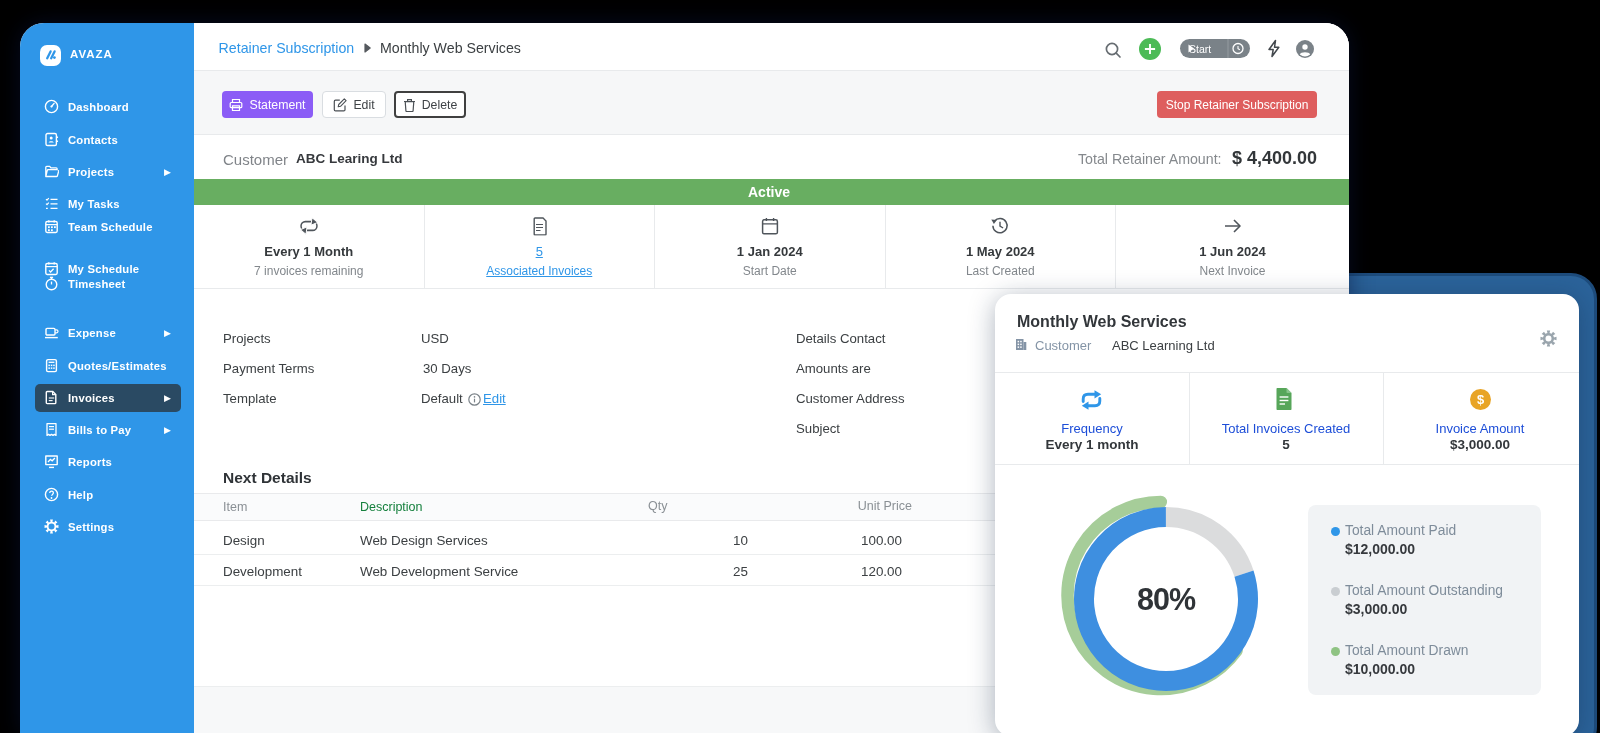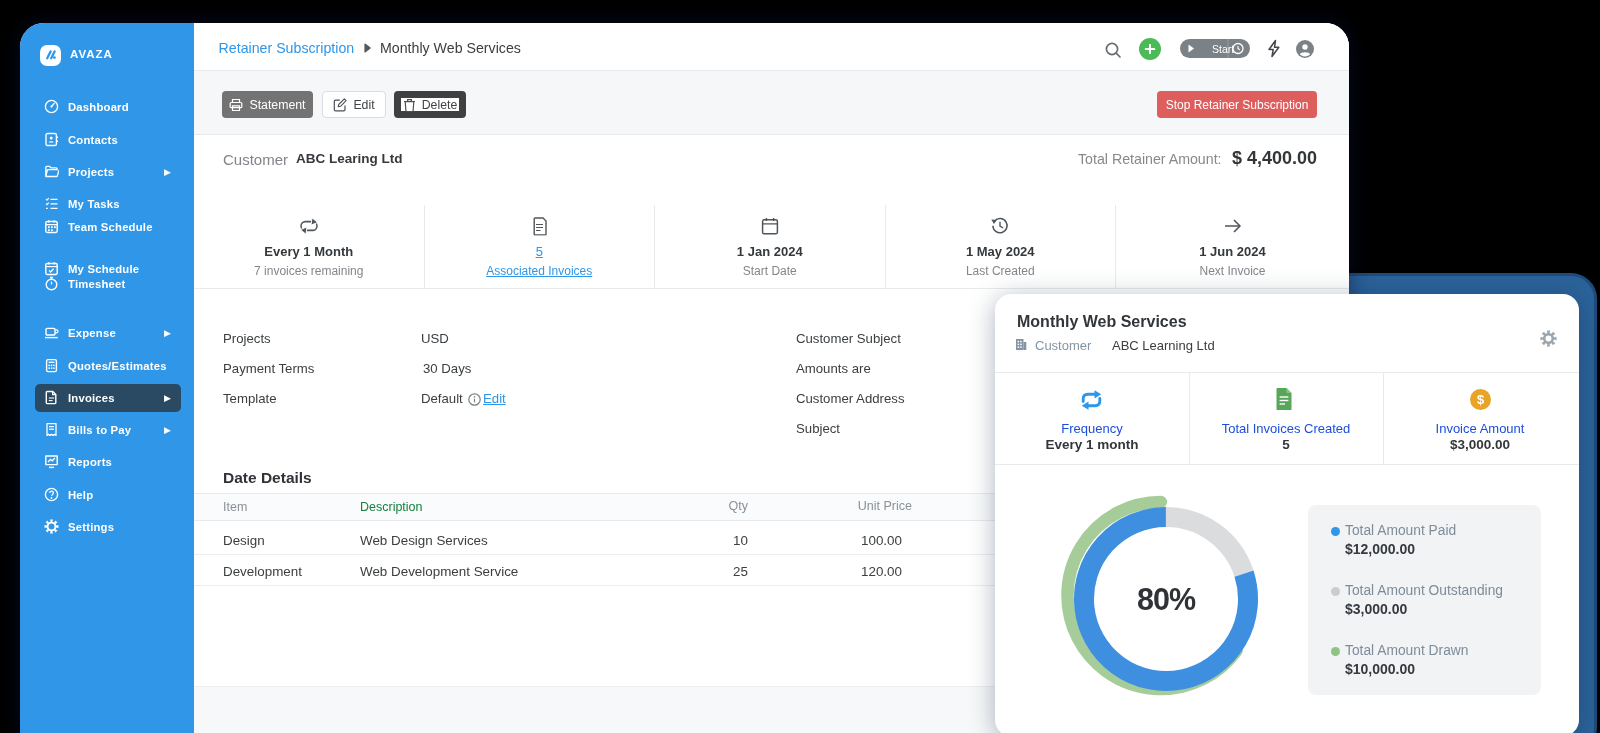--- a/index.html
+++ b/index.html
@@ -200,61 +200,62 @@
 <line x1="11" y1="5.9" x2="11" y2="16.1" stroke="#fff" stroke-width="1.9"></line>
 <line x1="5.9" y1="11" x2="16.1" y2="11" stroke="#fff" stroke-width="1.9"></line>
           </svg>
 <div class="abs" style="left:986px;top:16px;width:70px;height:19px;background:#7A8288;border-radius:9.5px">
 <svg class="abs" style="left:0;top:0" width="70" height="19" viewBox="0 0 70 19">
 <polygon points="8.5,5.5 14,9.5 8.5,13.5" fill="#fff"></polygon>
 <line x1="48" y1="0" x2="48" y2="19" stroke="#8d949a" stroke-width="1.4"></line>
 <circle cx="58" cy="9.5" r="5" fill="none" stroke="#fff" stroke-width="1.3"></circle>
 <path d="M58 7v2.7l1.9 1.1" fill="none" stroke="#fff" stroke-width="1.1"></path>
 </svg>
-<span class="abs" style="left:32px;top:3.5px;font-size:10.5px;color:#fff">Start</span>
+<span class="abs" style="left:9px;top:3.5px;font-size:10.5px;color:#fff">Start</span>
 </div>
 <svg class="abs" style="left:1071px;top:16px" width="18" height="19" viewBox="0 0 18 19">
 <path d="M10.5 1.5L4 10.5h4.2L7 17.5l6.8-9.2H9.5z" fill="none" stroke="#43484D" stroke-width="1.5" stroke-linejoin="round"></path>
           </svg>
 <svg class="abs" style="left:1102px;top:16.5px" width="18" height="18" viewBox="0 0 18 18">
 <circle cx="9" cy="9" r="9" fill="#7A8288"></circle>
 <circle cx="9" cy="7" r="2.7" fill="#fff"></circle>
 <path d="M3.8 14.6c.7-3.2 9.7-3.2 10.4 0a9 9 0 0 1-10.4 0z" fill="#fff"></path>
           </svg>
 </div>
 <div class="toolbar">
-<div class="btn" style="left:28px;width:91px;background:#737373;color:#fff">
+<div class="btn" style="left:28px;width:91px;background:#8b5cf6;color:#fff">
 <svg width="14" height="14" viewBox="0 0 14 14" style="margin-right:6px">
 <path d="M3.5 4.5V1.5h7v3" fill="none" stroke="#fff" stroke-width="1.2"></path>
 <rect x="1.2" y="4.5" width="11.6" height="5.2" rx="1" fill="none" stroke="#fff" stroke-width="1.2"></rect>
 <path d="M3.5 7.8h7v4.7h-7z" fill="none" stroke="#fff" stroke-width="1.2"></path>
             </svg>
 <span>Statement</span>
           </div>
 <div class="btn" style="left:128px;width:64px;background:#fff;border:1px solid #D9DDE1;color:#3F4347">
 <svg width="14" height="14" viewBox="0 0 14 14" style="margin-right:6px">
 <path d="M12 7.5v4.2c0 .7-.5 1.2-1.2 1.2H2.5c-.7 0-1.2-.5-1.2-1.2V3.4c0-.7.5-1.2 1.2-1.2h4.3" fill="none" stroke="#4A4F54" stroke-width="1.2"></path>
 <path d="M5.2 8.8l.5-2.3 5.6-5.6 1.8 1.8-5.6 5.6z" fill="none" stroke="#4A4F54" stroke-width="1.1" stroke-linejoin="round"></path>
             </svg>
 <span>Edit</span>
           </div>
-<div class="btn" style="left:200px;width:72px;background:#fff;border:7px solid #404040;color:#3F4347">
+<div class="btn" style="left:200px;width:72px;background:#fff;border:2px solid #404040;color:#3F4347">
 <svg width="13" height="14" viewBox="0 0 13 14" style="margin-right:6px">
 <path d="M2.2 3.6h8.6l-.7 9.2c0 .4-.4.7-.8.7H3.7c-.4 0-.8-.3-.8-.7z" fill="none" stroke="#4A4F54" stroke-width="1.2"></path>
 <line x1="1" y1="3.5" x2="12" y2="3.5" stroke="#4A4F54" stroke-width="1.2"></line>
 <path d="M4.6 3.3V1.6h3.8v1.7" fill="none" stroke="#4A4F54" stroke-width="1.2"></path>
             </svg>
 <span>Delete</span>
           </div>
 <div class="btn" style="left:963px;width:160px;background:#DE5E5E;color:#fff;font-size:12px">Stop Retainer Subscription</div>
 </div>
 <div class="abs" style="left:29px;top:128px;font-size:15px;color:#808489">Customer</div>
 <div class="abs" style="left:102px;top:128px;font-size:13.5px;font-weight:700;color:#36393D">ABC Learing Ltd</div>
 <div class="abs" style="left:884px;top:128px;font-size:14.2px;color:#85898D">Total Retainer Amount:</div>
 <div class="abs" style="left:1038px;top:125px;font-size:18px;font-weight:700;color:#323639">$ 4,400.00</div>
+<div class="gbar">Active</div>
 <div class="stats">
 <div class="scell" style="left:0px;width:230.5px;">
 <svg width="21" height="19" viewBox="0 0 22 20">
               <rect x="2.6" y="5.4" width="16.8" height="9.2" rx="4.6" fill="none" stroke="#50565C" stroke-width="1.6"></rect>
               <polygon points="13.6,1.6 20.3,5.6 13.6,9.6" fill="#50565C" stroke="#fff" stroke-width="1" transform="rotate(8 16.5 5.6)"></polygon>
               <polygon points="8.4,10.4 1.7,14.4 8.4,18.4" fill="#50565C" stroke="#fff" stroke-width="1" transform="rotate(8 5 14.4)"></polygon>
             </svg>
 <div class="v" style="">Every 1 Month</div>
 <div class="l" style="">7 invoices remaining</div>
 </div>
@@ -301,29 +302,29 @@
 <div class="lbl" style="left:29px;top:338px">Payment Terms</div>
 <div class="lbl" style="left:229px;top:338px">30 Days</div>
 <div class="lbl" style="left:29px;top:368px">Template</div>
 <div class="lbl" style="left:227px;top:368px">Default</div>
 <svg class="abs" style="left:274px;top:370px" width="13" height="13" viewBox="0 0 13 13">
 <circle cx="6.5" cy="6.5" r="5.7" fill="none" stroke="#7A8288" stroke-width="1.2"></circle>
 <line x1="6.5" y1="5.7" x2="6.5" y2="9.4" stroke="#7A8288" stroke-width="1.2"></line>
 <circle cx="6.5" cy="3.9" r=".8" fill="#7A8288"></circle>
         </svg>
 <div class="lbl" style="left:289px;top:368px;color:#2F96E8;text-decoration:underline">Edit</div>
-<div class="lbl" style="left:602px;top:308px">Customer Subject</div>
+<div class="lbl" style="left:602px;top:308px">Details Contact</div>
 <div class="lbl" style="left:602px;top:338px">Amounts are</div>
 <div class="lbl" style="left:602px;top:368px">Customer Address</div>
 <div class="lbl" style="left:602px;top:398px">Subject</div>
-<div class="abs" style="left:29px;top:446px;font-size:15.5px;font-weight:700;color:#2F3337">Date Details</div>
+<div class="abs" style="left:29px;top:446px;font-size:15.5px;font-weight:700;color:#2F3337">Next Details</div>
 <div class="abs" style="left:0;top:470px;width:1155px;height:28px;background:#FAFBFC;border-top:1px solid #E9EAEC;border-bottom:1px solid #E9EAEC"></div>
 <div class="abs" style="left:29px;top:477px;font-size:12.5px;color:#8A9095">Item</div>
 <div class="abs" style="left:166px;top:477px;font-size:12.5px;color:#15803d">Description</div>
-<div class="abs" style="left:454px;top:476px;width:100px;text-align:right;font-size:12.5px;color:#8A9095">Qty</div>
+<div class="abs" style="left:454px;top:476px;width:100px;text-align:left;font-size:12.5px;color:#8A9095">Qty</div>
 <div class="abs" style="left:618px;top:476px;width:100px;text-align:right;font-size:12.5px;color:#8A9095">Unit Price</div>
 <div class="abs" style="left:29px;top:510px;font-size:13.4px;color:#3C4043">Design</div>
 <div class="abs" style="left:166px;top:510px;font-size:13.4px;color:#3C4043">Web Design Services</div>
 <div class="abs" style="left:454px;top:510px;width:100px;text-align:right;font-size:13.4px;color:#3C4043">10</div>
 <div class="abs" style="left:608px;top:510px;width:100px;text-align:right;font-size:13.4px;color:#3C4043">100.00</div>
 <div class="abs" style="left:0;top:531px;width:1155px;height:1px;background:#ECEEEF"></div>
 <div class="abs" style="left:29px;top:541px;font-size:13.4px;color:#3C4043">Development</div>
 <div class="abs" style="left:166px;top:541px;font-size:13.4px;color:#3C4043">Web Development Service</div>
 <div class="abs" style="left:454px;top:541px;width:100px;text-align:right;font-size:13.4px;color:#3C4043">25</div>
 <div class="abs" style="left:608px;top:541px;width:100px;text-align:right;font-size:13.4px;color:#3C4043">120.00</div>

